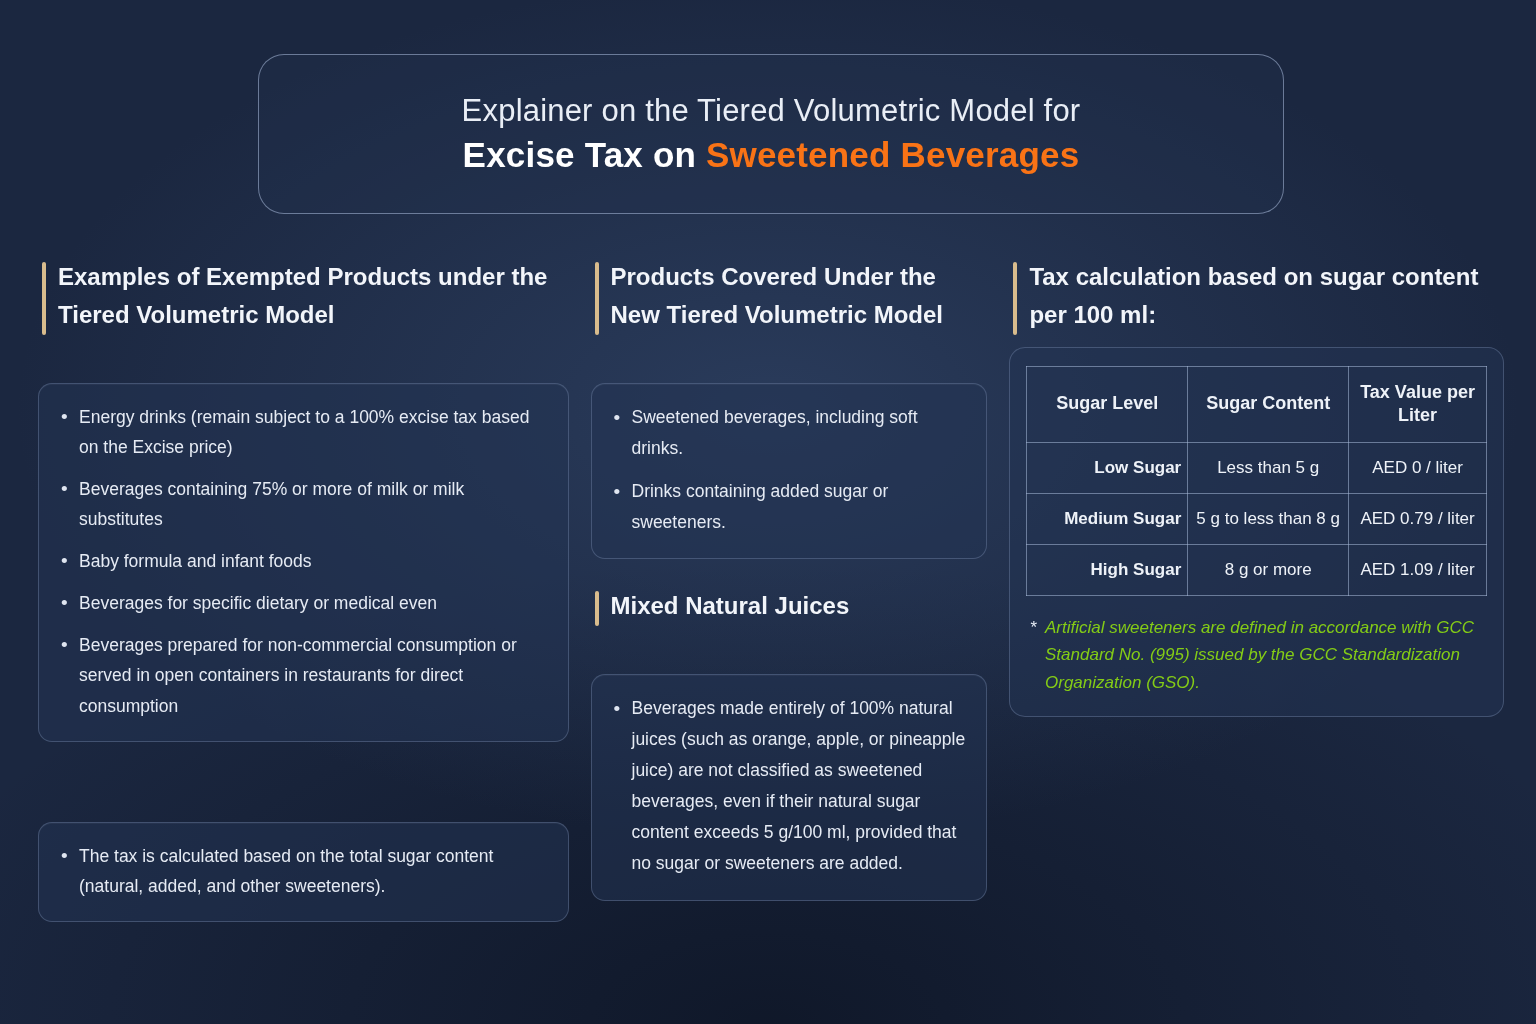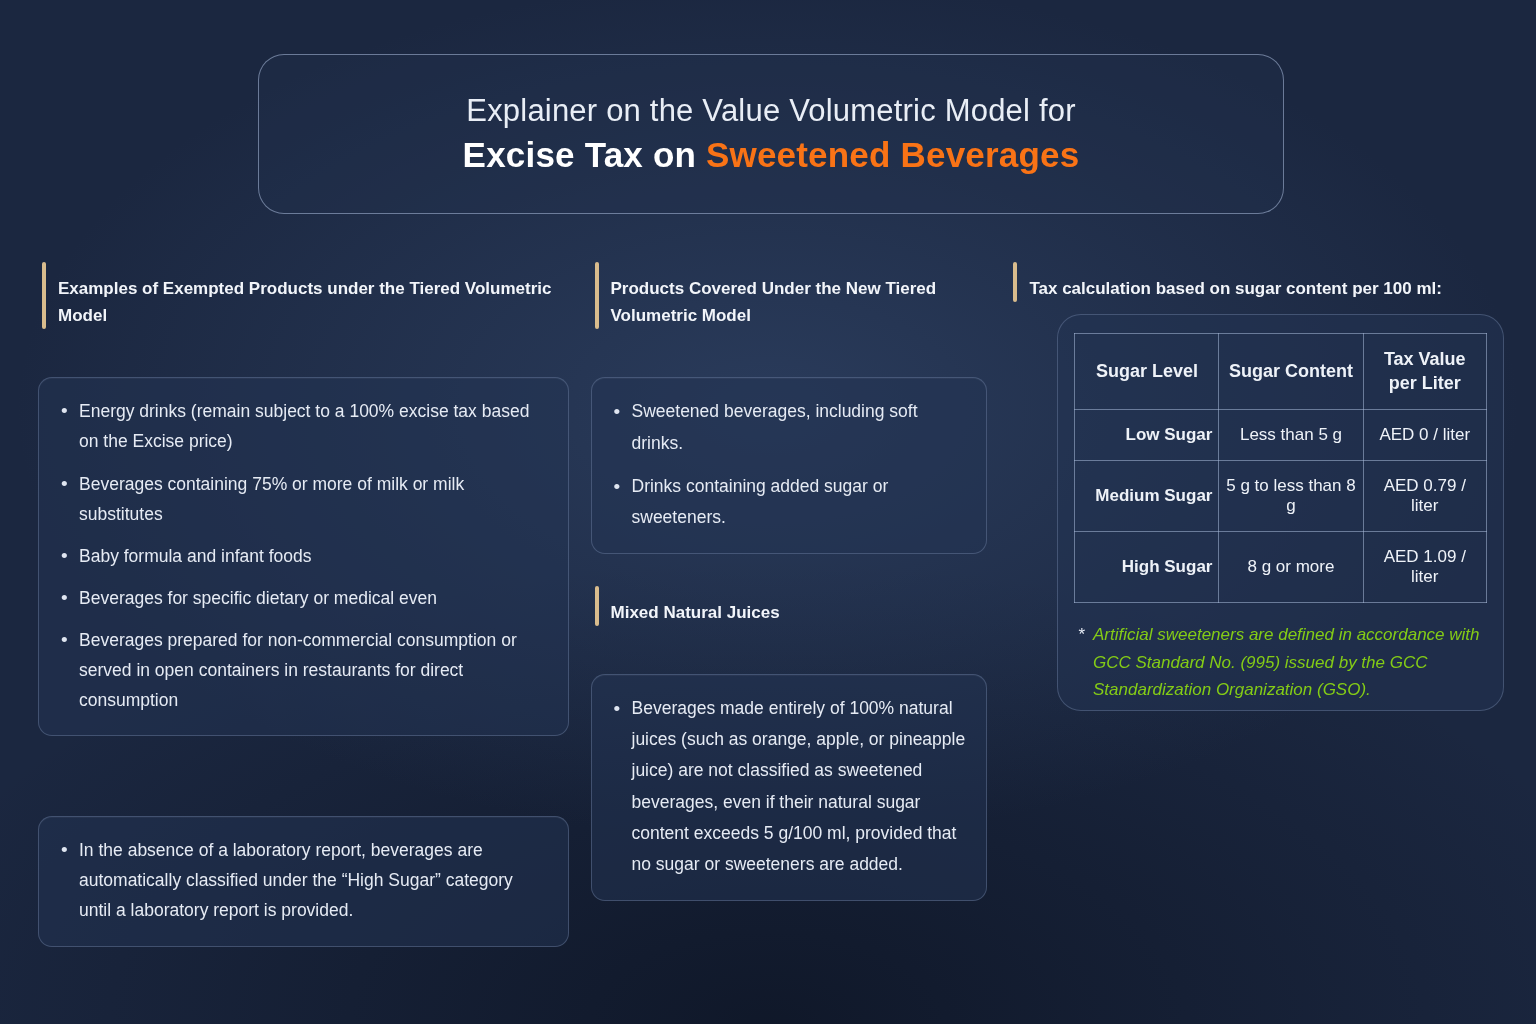--- a/index.html
+++ b/index.html
@@ -78,25 +78,24 @@
   }
   .accent-bar {
     width: 4px;
     min-width: 4px;
     border-radius: 2px;
     background: #d9bc8d;
     align-self: stretch;
     margin-top: 4px;
   }
   .section-head h2 {
-    font-size: 17px;
+    font-size: 24px;
     font-weight: 700;
     line-height: 1.6;
     color: #f2f5fa;
-    margin-top: 17px;
   }
 
   
   .card {
     border: 1px solid rgba(150,170,205,0.30);
     border-radius: 14px;
     background: rgba(35,51,82,0.55);
     padding: 18px 20px 20px 20px;
     box-shadow: inset 0 1px 0 rgba(255,255,255,0.04);
     margin-top: 48px;
@@ -120,24 +119,23 @@
     top: -1px;
     font-size: 19px;
     color: #dfe5f0;
   }
 
   .mid-card ul.bullets li { line-height: 1.78; }
 
   
   .table-card {
     border: 1px solid rgba(150,170,205,0.30);
-    border-radius: 24px;
+    border-radius: 16px;
     background: rgba(35,51,82,0.55);
-    padding: 18px 16px 6px 16px;
-    margin-left: 48px;
+    padding: 18px 16px 20px 16px;
   }
   table.tax {
     width: 100%;
     border-collapse: collapse;
     table-layout: fixed;
   }
   table.tax th, table.tax td {
     border: 1px solid rgba(168,186,216,0.55);
     text-align: center;
     vertical-align: middle;
@@ -188,21 +186,21 @@
     color: #84cc16;
     font-style: italic;
   }
 </style>
 </head>
 <body>
 
 <div class="bg-vignette"></div>
 
 <div class="title-box">
-  <div class="title-line1">Explainer on the Value Volumetric Model for</div>
+  <div class="title-line1">Explainer on the Tiered Volumetric Model for</div>
   <div class="title-line2">
     <span>Excise Tax on </span><span class="title-accent">Sweetened Beverages</span>
   </div>
 </div>
 
 <div class="columns">
 
   <div class="col-left">
 
     <div class="section-head">
@@ -219,21 +217,21 @@
         <li>Beverages prepared for non-commercial consumption or served in open containers in restaurants for direct consumption</li>
       </ul>
     </div>
 
     <div class="section-head">
       <div class="accent-bar"></div>
     </div>
 
     <div class="card">
       <ul class="bullets">
-        <li>In the absence of a laboratory report, beverages are automatically classified under the “High Sugar” category until a laboratory report is provided.</li>
+        <li>The tax is calculated based on the total sugar content (natural, added, and other sweeteners).</li>
       </ul>
     </div>
   </div>
 
   <div class="col-mid">
 
     <div class="section-head">
       <div class="accent-bar"></div>
       <h2>Products Covered Under the New Tiered Volumetric Model</h2>
     </div>

